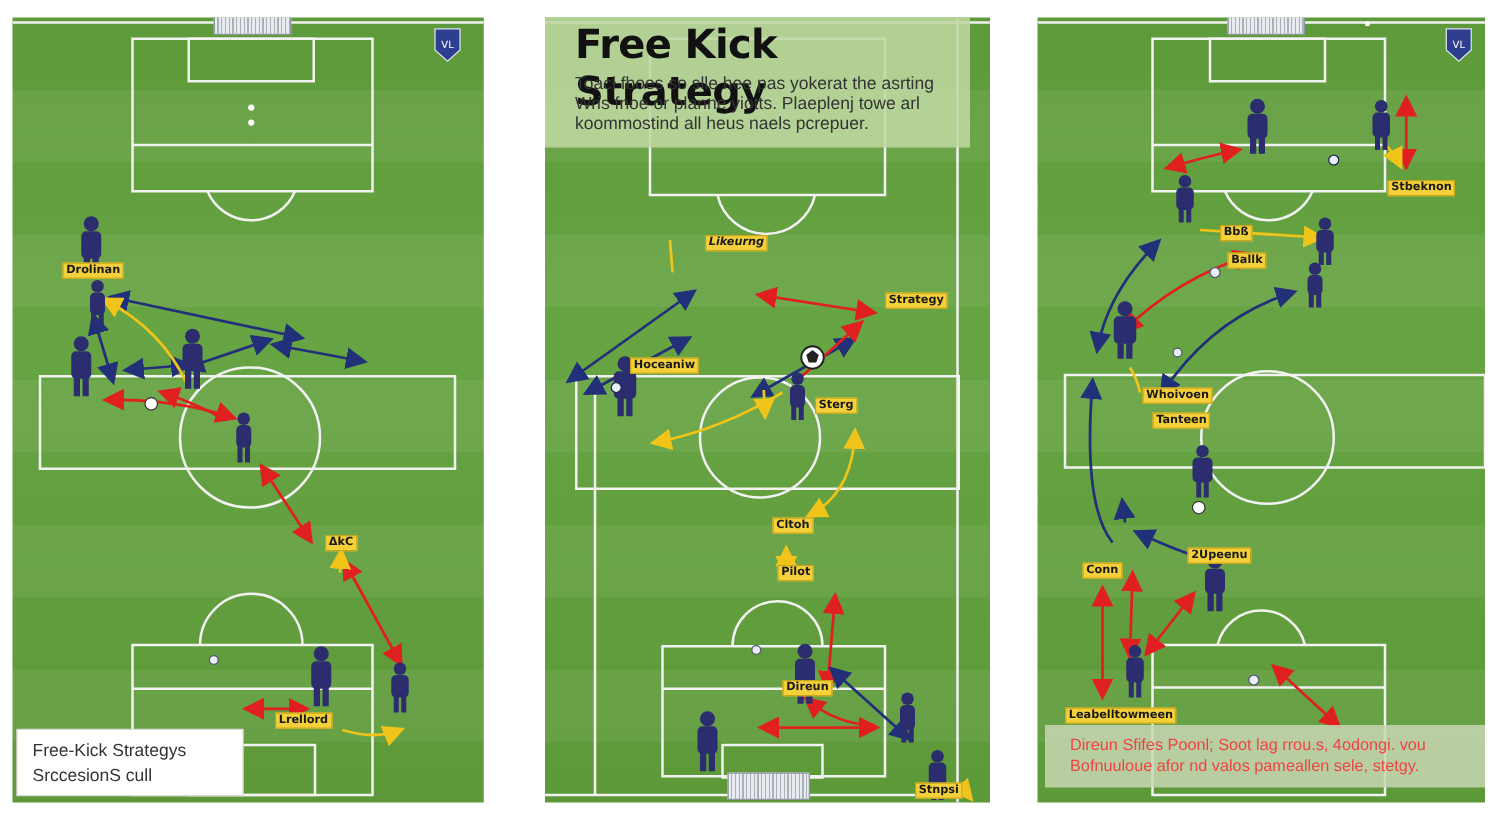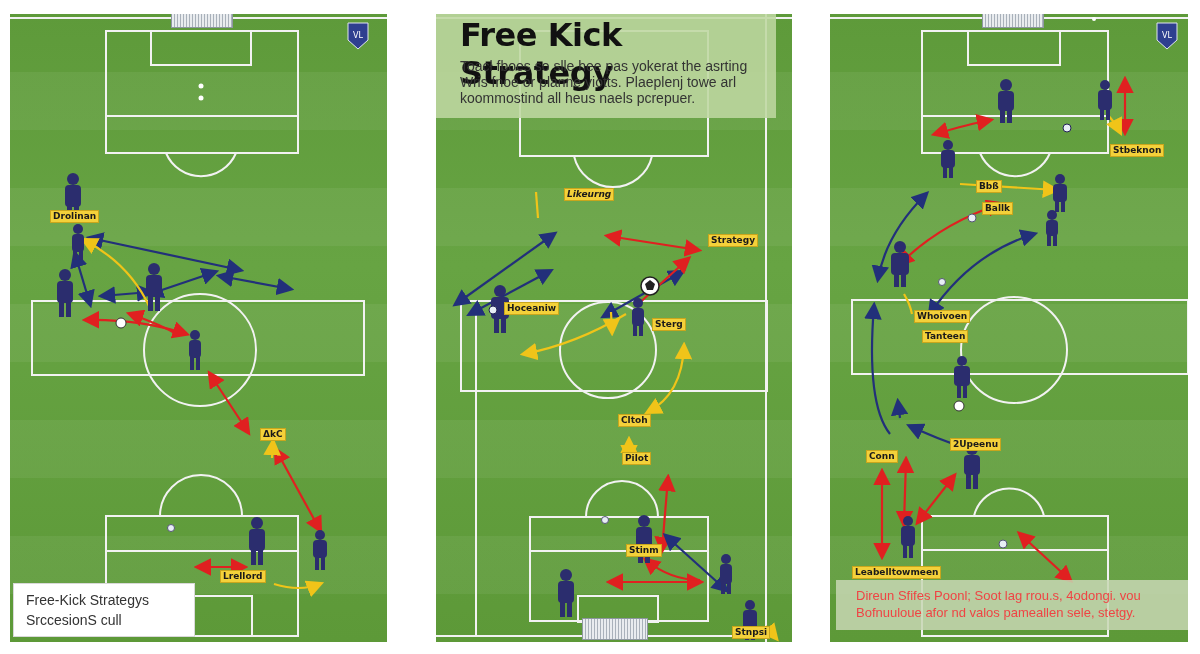--- a/index.html
+++ b/index.html
@@ -219,25 +219,25 @@
     <g>
       <circle cx="214" cy="272" r="9" fill="#fff" stroke="#222" stroke-width="1.5"></circle>
       <path d="M214,266 L219,270 L217,276 L211,276 L209,270 Z" fill="#222"></path>
       <circle cx="57" cy="296" r="4" fill="#e8eef5" stroke="#225"></circle>
       <circle cx="169" cy="506" r="3.5" fill="#e8eef5" stroke="#557"></circle>
     </g>
   </svg>
   <div class="goal" style="left:146px;top:604px;width:64px;"></div>
   <div class="tag" style="left:128px;top:174px;font-style:italic;">Likeurng</div>
   <div class="tag" style="left:272px;top:220px;">Strategy</div>
-  <div class="tag" style="left:68px;top:288px;text-align:center;">Hoceaniw</div>
+  <div class="tag" style="left:68px;top:272px;text-align:center;">Hoceaniw</div>
   <div class="tag" style="left:216px;top:304px;">Sterg</div>
   <div class="tag" style="left:182px;top:400px;">Cltoh</div>
   <div class="tag" style="left:186px;top:438px;">Pilot</div>
-  <div class="tag" style="left:190px;top:530px;">Stinm</div>
+  <div class="tag" style="left:190px;top:530px;">Direun</div>
   <div class="tag" style="left:236px;top:607px;margin-top:34px;">Ecm</div>
   <div class="tag" style="left:296px;top:612px;">Stnpsi</div>
 </div>
 
 <div class="header-box">
   <div class="header-title">Free Kick Strategy</div>
   <div class="header-body">Toacł fboes so slle hee pas yokerat the asrting Wris fnoe or planne yiotts. Plaeplenj towe arl koommostind all heus naels pcrepuer.</div>
 </div>
 
 <div class="panel p3">

